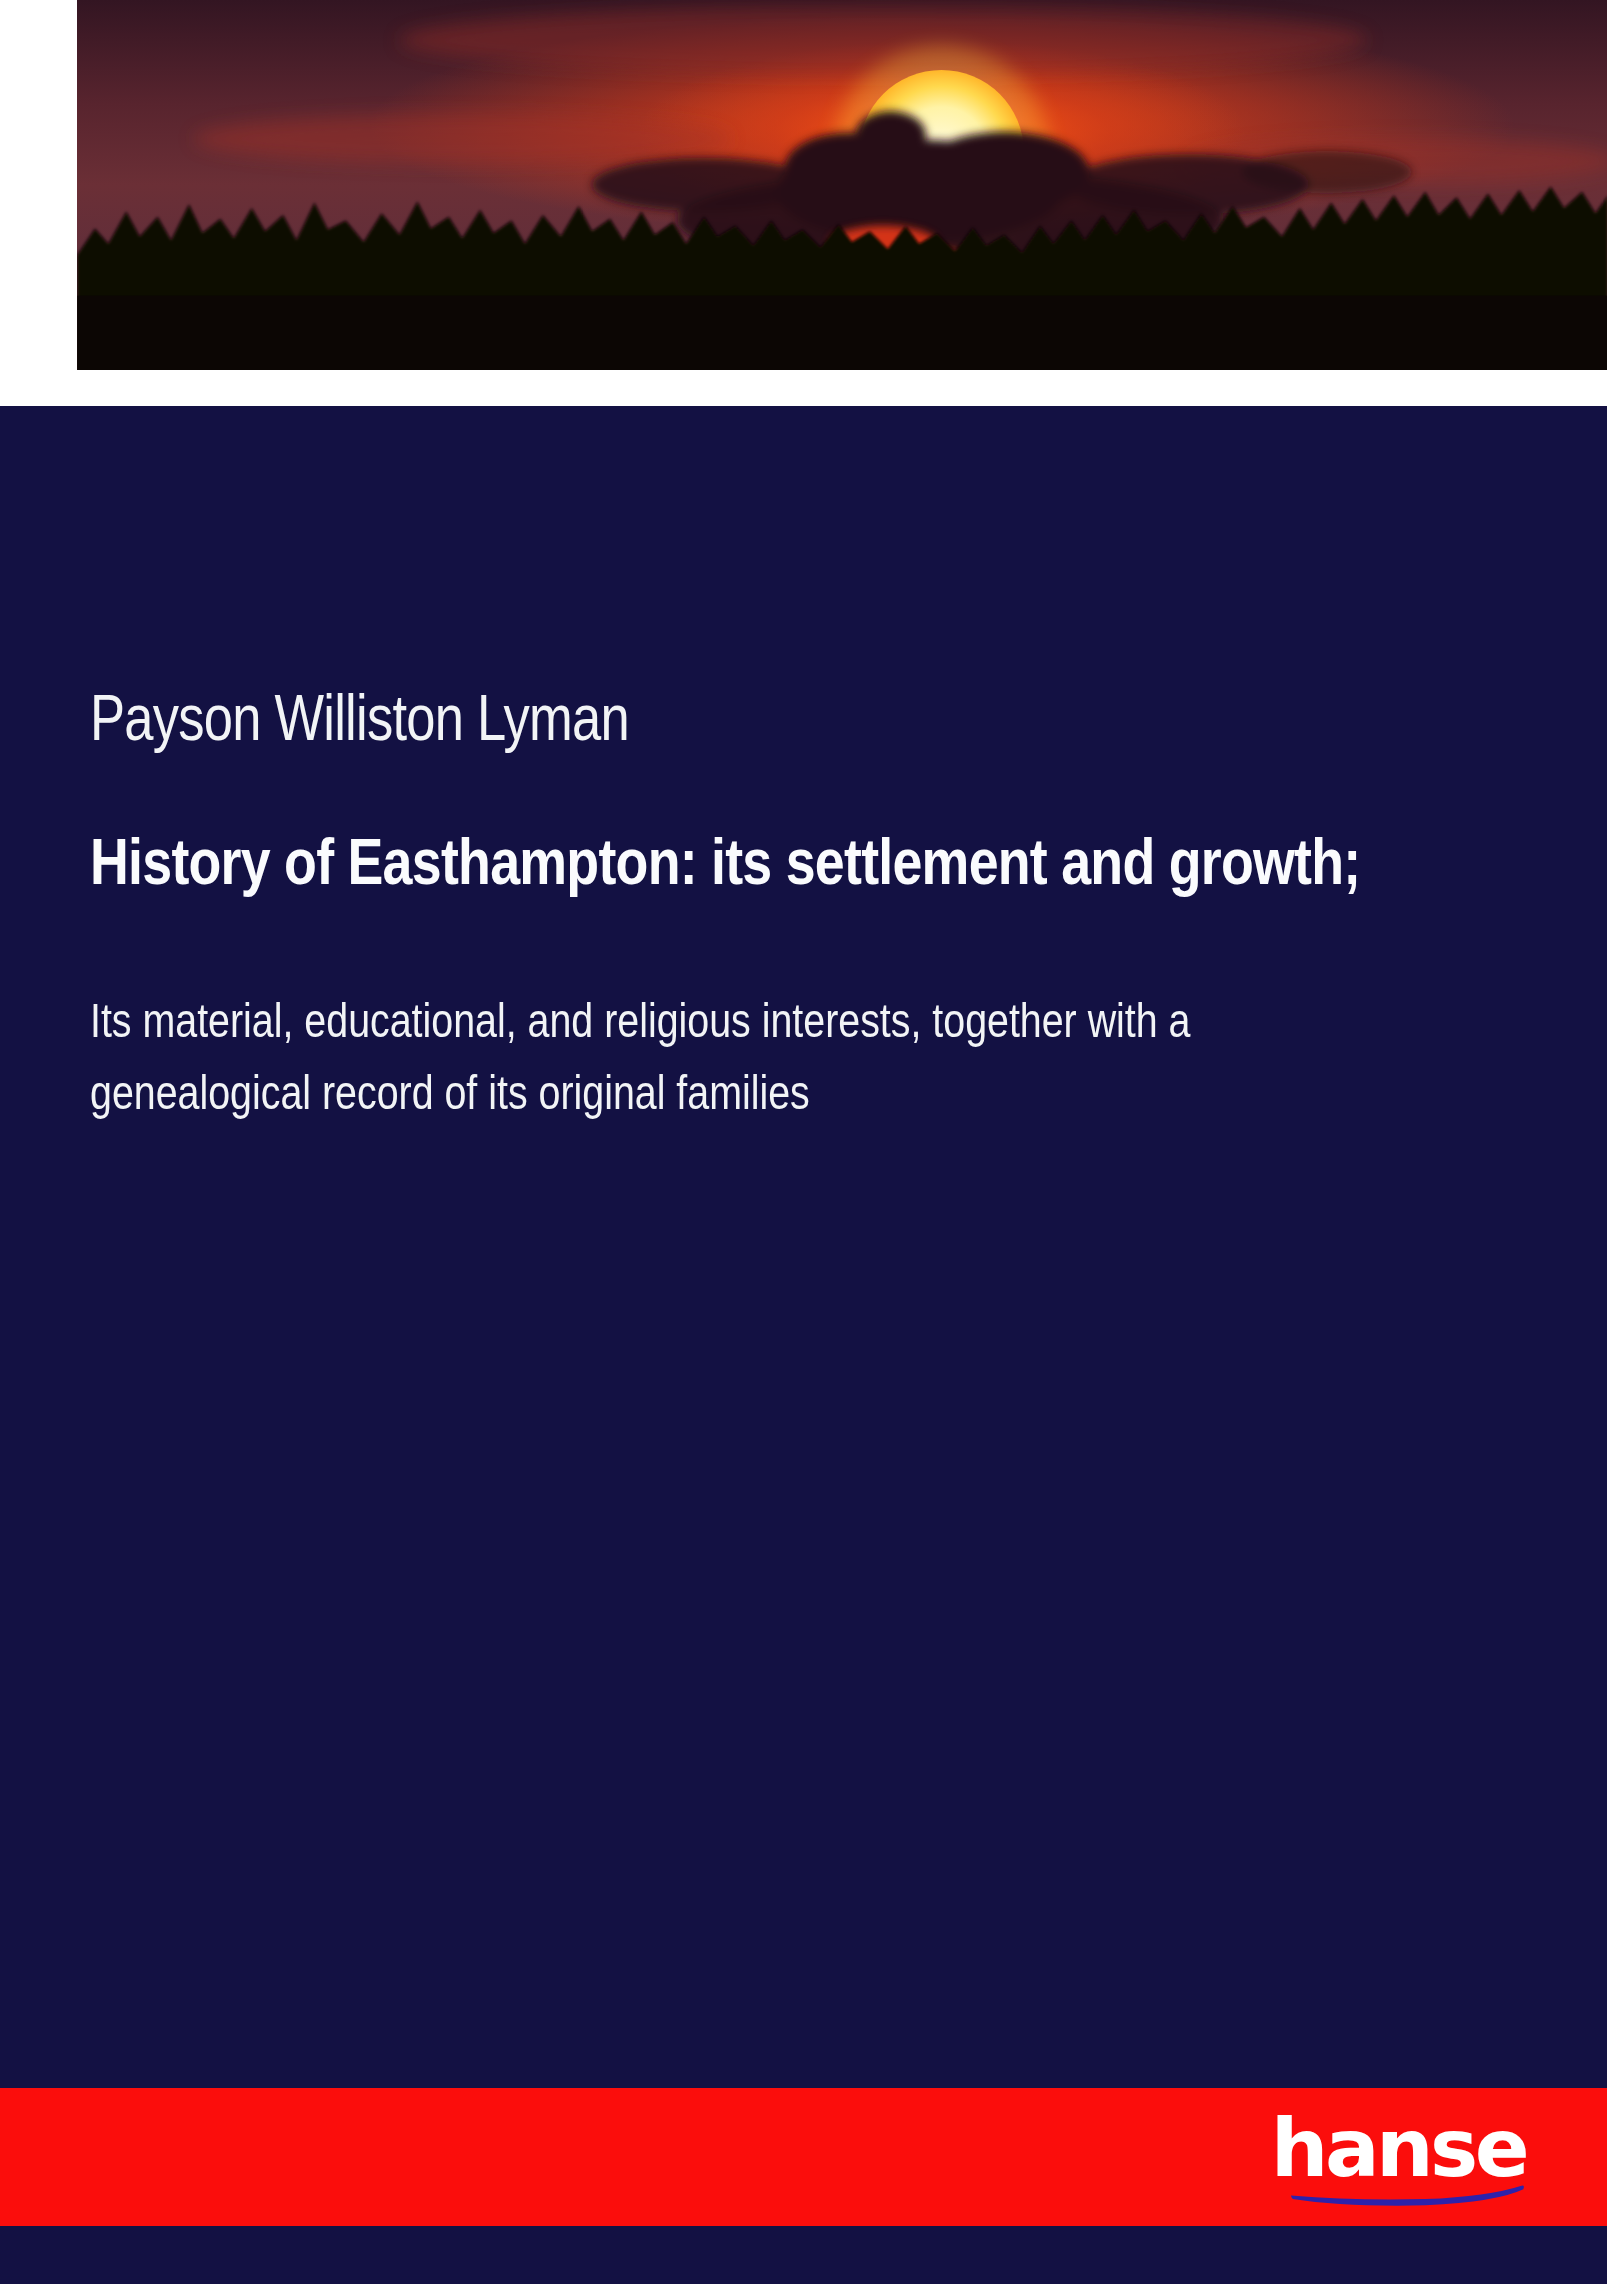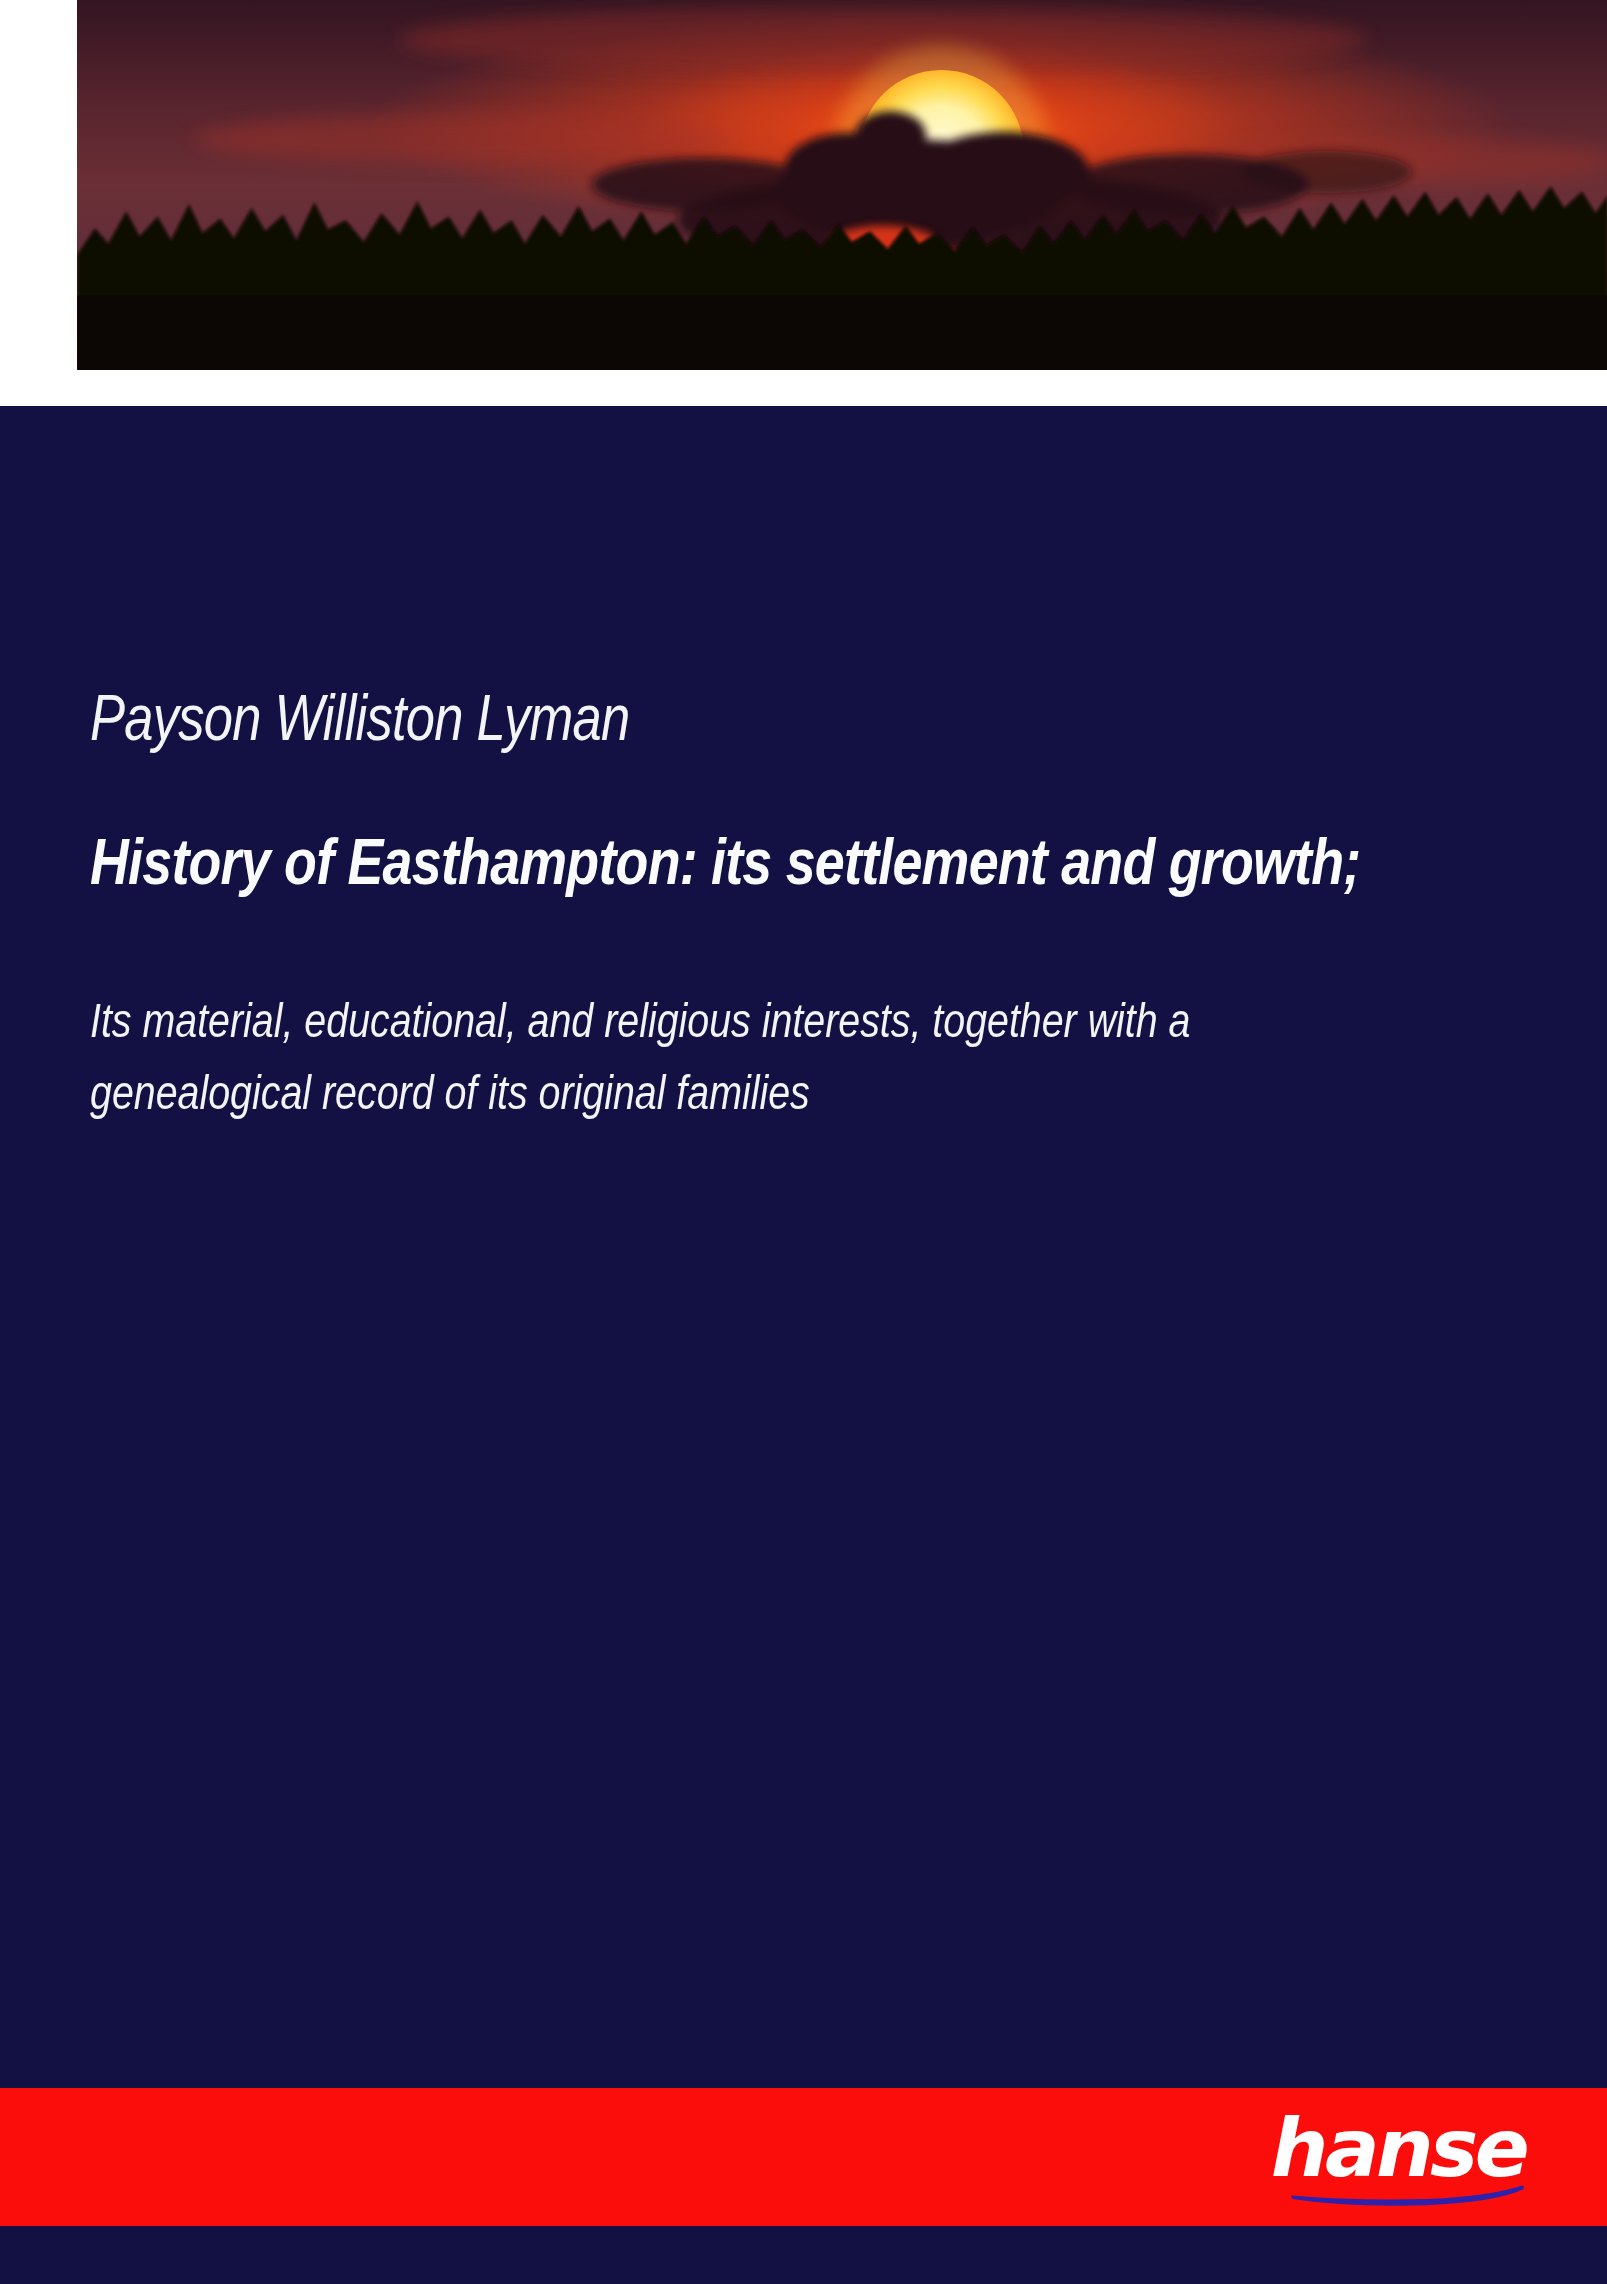--- a/index.html
+++ b/index.html
@@ -9,21 +9,21 @@
     --text: #f2f4f6;
   }
   * { margin: 0; padding: 0; box-sizing: border-box; }
   html, body { width: 1608px; height: 2285px; }
   body {
     background: #ffffff;
     font-family: "Liberation Sans", sans-serif;
     position: relative;
     overflow: hidden;
   }
-  .cover { position: absolute; inset: 0; font-style: italic; }
+  .cover { position: absolute; inset: 0; }
 
   
   .photo-wrap {
     position: absolute;
     left: 77px; top: 0;
     width: 1531px; height: 370px;
   }
   .photo-wrap svg { display: block; width: 100%; height: 100%; }
 
   

